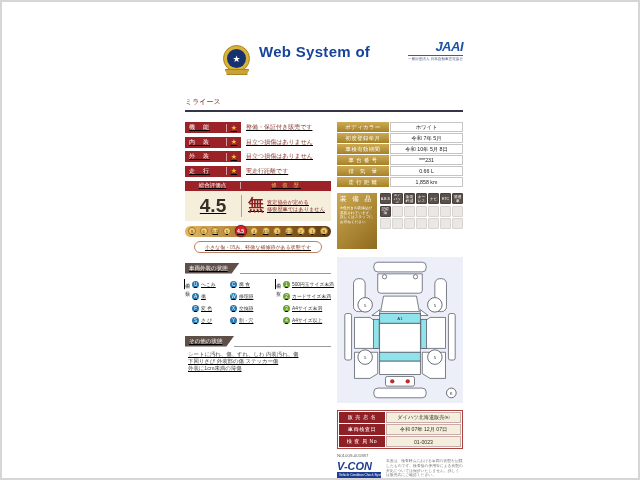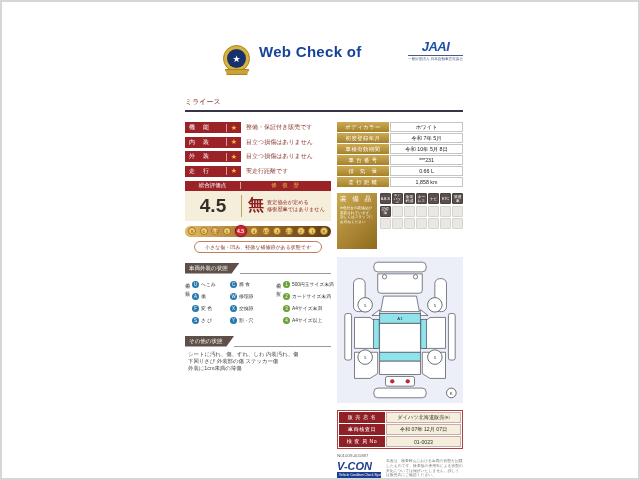--- a/index.html
+++ b/index.html
@@ -16,29 +16,29 @@
   .emblem { position:absolute; left:38px; top:9px; width:28px; height:34px; }
   .emblem .ring { width:27px; height:27px; border-radius:50%; background:#d9b23a; border:1px solid #a8851f;
     display:flex; align-items:center; justify-content:center; }
   .emblem .core { width:19px; height:19px; border-radius:50%; background:#17316e; color:#fff;
     display:flex; align-items:center; justify-content:center; font-size:9px; }
   .emblem .ribbon { margin:-3px auto 0; width:24px; height:6px; background:#caa23a; border:1px solid #a8851f;
     clip-path:polygon(0 0,100% 0,92% 100%,8% 100%); }
   .title { position:absolute; left:74px; top:8px; color:#17449a; font-weight:bold; line-height:16px; }
   .title .t1 { font-size:15px; letter-spacing:0.3px; }
   .title .t2 { font-size:15px; margin-left:16px; letter-spacing:0.3px; }
-  .jaai { position:absolute; right:0; top:3px; text-align:center; }
+  .jaai { position:absolute; right:0; top:3px; text-align:right; }
   .jaai .logo { color:#1c52a8; font-weight:bold; font-style:italic; font-size:13px; letter-spacing:-0.5px; }
   .jaai .sub { font-size:3.6px; color:#4a5a88; border-top:1px solid #4a5a88; padding-top:1px; margin-top:1px; }
   .model-row { margin-top:2px; border-bottom:2px solid #35354a; padding-bottom:2px; }
   .model-row .model { font-size:7px; color:#7a2020; }
 
   
   .cols { display:flex; margin-top:10px; }
-  .col-l { width:146px; }
+  .col-l { width:146px;text-decoration:underline; }
   .col-r { width:126px; margin-left:6px; }
 
   
   .rating-row { display:flex; align-items:center; height:11px; margin-bottom:3.5px; }
   .rlabel { width:56px; height:11px; background:#9b2227; color:#fff; font-size:6px;
     display:flex; align-items:center; justify-content:space-between; padding:0 4px; }
   .rlabel .cat { letter-spacing:1px; }
   .rlabel .star { color:#f2c233; font-size:7px; border-left:1px solid rgba(255,255,255,.55); padding-left:4px; }
   .rdesc { font-size:6px; color:#8a3a30; margin-left:5px; white-space:nowrap; }
 
@@ -135,21 +135,21 @@
   <div class="content">
 
     <div class="header">
       <div class="emblem">
         <div class="ring">
             <div class="core">★</div>
           </div>
         <div class="ribbon"></div>
       </div>
       <div class="title">
-        <div class="t1">Web Check of</div>
+        <div class="t1">Web System of</div>
       </div>
       <div class="jaai">
         <div class="logo">JAAI</div>
         <div class="sub">一般財団法人 日本自動車査定協会</div>
       </div>
     </div>
     <div class="model-row">
       <span class="model">ミライース</span>
     </div>
 

